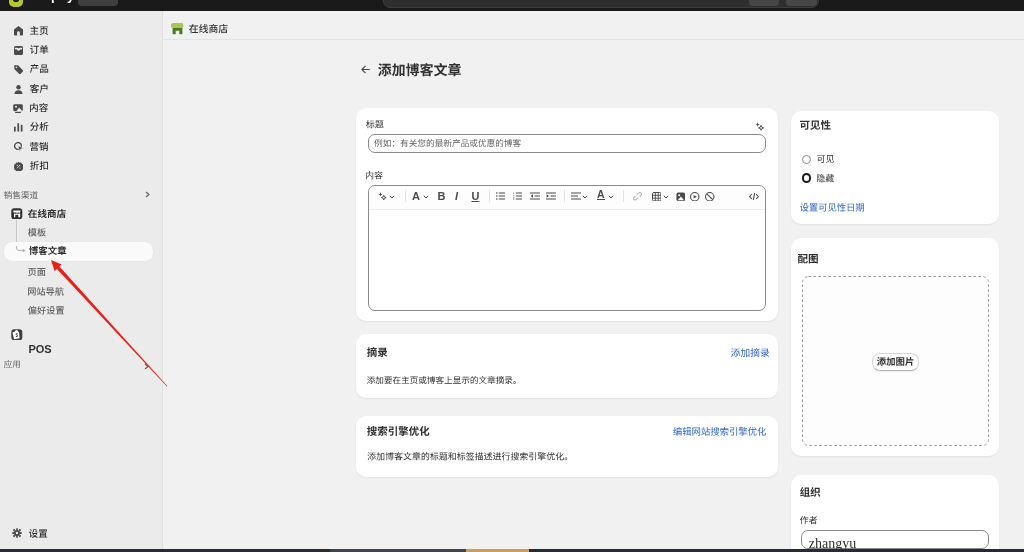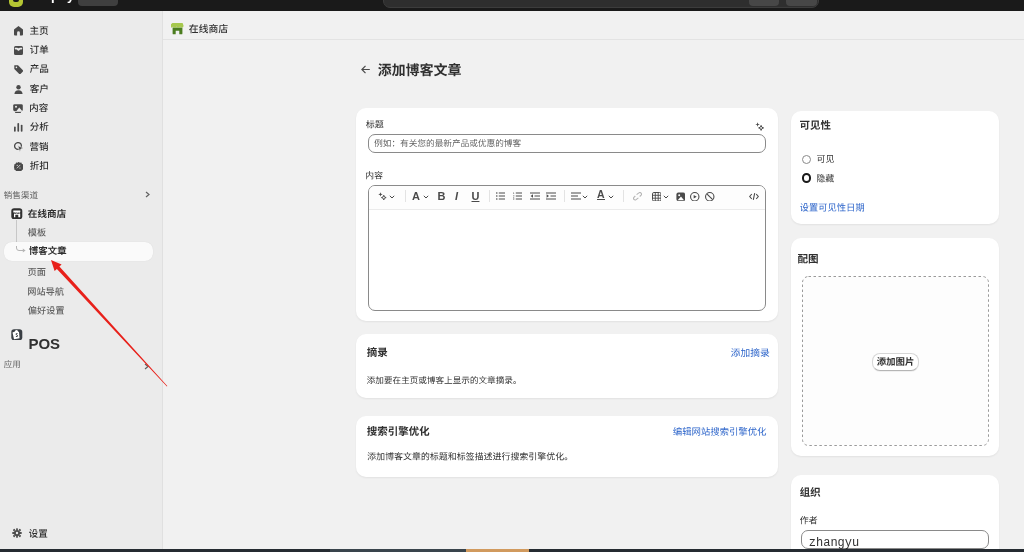--- a/index.html
+++ b/index.html
@@ -118,21 +118,21 @@
       <path fill="#616161" d="M83 -786V82H178V-87C199 -74 233 -51 246 -38C304 -99 349 -176 386 -266C413 -226 437 -189 455 -158L514 -222C491 -261 457 -309 419 -361C444 -443 463 -533 478 -630L392 -639C383 -571 371 -505 356 -444C320 -489 282 -534 247 -574L192 -519C236 -468 283 -407 327 -348C292 -246 244 -159 178 -95V-696H825V-36C825 -18 817 -12 798 -11C778 -10 709 -9 644 -13C658 12 675 56 680 82C773 82 831 80 868 65C906 49 920 21 920 -35V-786ZM478 -519C522 -468 568 -409 609 -349C572 -239 520 -148 447 -82C468 -70 506 -44 521 -30C581 -92 629 -170 666 -262C695 -214 720 -168 737 -130L801 -188C778 -237 743 -297 700 -360C725 -441 743 -531 757 -628L672 -637C663 -570 652 -507 637 -447C605 -490 570 -532 536 -570ZM1054 -661V-574H1448V-661ZM1091 -519C1112 -409 1131 -266 1135 -171L1213 -186C1207 -282 1188 -422 1165 -533ZM1169 -815C1195 -768 1222 -704 1233 -663L1319 -692C1307 -733 1278 -793 1250 -839ZM1319 -543C1307 -424 1282 -254 1257 -151C1177 -132 1101 -116 1044 -105L1065 -12C1170 -37 1311 -71 1442 -104L1432 -192L1335 -169C1361 -270 1388 -413 1407 -528ZM1463 -369V83H1555V36H1828V79H1925V-369H1719V-557H1964V-647H1719V-845H1622V-369ZM1555 -53V-281H1828V-53ZM2202 -170C2265 -120 2338 -47 2369 4L2438 -60C2408 -104 2346 -165 2288 -211H2634V-22C2634 -7 2628 -2 2608 -2C2589 -1 2514 -1 2445 -3C2458 21 2473 57 2478 82C2573 82 2636 81 2677 69C2718 56 2732 32 2732 -20V-211H2945V-299H2732V-368H2634V-299H2059V-211H2247ZM2129 -767V-519C2129 -415 2184 -392 2362 -392C2403 -392 2697 -392 2740 -392C2874 -392 2912 -415 2927 -517C2899 -522 2860 -532 2836 -545C2828 -481 2812 -469 2732 -469C2665 -469 2409 -469 2358 -469C2248 -469 2228 -478 2228 -520V-558H2826V-810H2129ZM2228 -728H2733V-641H2228ZM3198 -589C3219 -545 3242 -486 3253 -447L3314 -474C3302 -510 3278 -568 3256 -612ZM3195 -281C3220 -234 3250 -170 3262 -129L3323 -157C3309 -196 3279 -258 3253 -306ZM3595 -828C3617 -784 3643 -724 3656 -682H3444V-598H3955V-682H3679L3751 -706C3738 -746 3710 -807 3685 -854ZM3523 -510V-296C3523 -192 3513 -57 3418 37C3439 47 3477 73 3492 89C3593 -14 3611 -175 3611 -294V-426H3761V-53C3761 18 3767 37 3782 53C3797 67 3820 74 3841 74C3852 74 3874 74 3887 74C3905 74 3925 70 3937 60C3950 50 3959 36 3964 14C3969 -7 3973 -66 3974 -113C3953 -120 3928 -133 3912 -146C3912 -96 3911 -57 3909 -39C3907 -22 3905 -14 3901 -10C3898 -6 3891 -5 3885 -5C3879 -5 3870 -5 3866 -5C3861 -5 3856 -6 3853 -10C3850 -14 3850 -27 3850 -52V-510ZM3338 -650V-413H3186V-650ZM3035 -413V-337H3103C3103 -214 3096 -61 3029 46C3050 55 3086 78 3101 92C3173 -22 3185 -201 3186 -337H3338V-18C3338 -7 3334 -3 3322 -2C3311 -2 3275 -1 3237 -3C3248 18 3260 55 3262 78C3323 78 3360 76 3387 62C3413 48 3421 24 3421 -18V-725H3279L3318 -833L3222 -850C3217 -813 3206 -765 3195 -725H3103V-413Z"></path>
     </svg>
 <svg style="position:absolute;left:28.4px;top:306.1px;width:36.1px;height:8.6px;overflow:visible;" viewBox="24 -846 3925 932">
       <path fill="#616161" d="M353 -738V-532C353 -377 347 -146 274 20C293 29 332 58 347 75C419 -84 437 -313 440 -478H917V-738H697C686 -771 667 -813 648 -846L561 -825C574 -799 588 -767 599 -738ZM266 -840C211 -692 120 -546 24 -451C40 -429 66 -379 75 -356C105 -386 134 -421 162 -459V83H252V-598C291 -667 326 -740 354 -813ZM441 -660H824V-556H441ZM857 -347V-214H784V-347ZM446 -421V81H520V-141H589V54H650V-141H722V52H784V-141H857V-7C857 2 854 4 846 4C838 5 816 5 790 4C800 24 811 56 815 77C856 77 884 75 906 62C926 49 931 27 931 -6V-421ZM520 -214V-347H589V-214ZM650 -347H722V-214H650ZM1055 -297C1106 -260 1162 -217 1214 -172C1163 -90 1099 -30 1022 8C1041 25 1068 60 1081 83C1163 37 1230 -26 1284 -109C1325 -70 1360 -32 1383 0L1447 -81C1421 -115 1380 -155 1333 -196C1386 -309 1420 -452 1435 -631L1376 -645L1360 -642H1230C1243 -709 1254 -776 1262 -837L1168 -843C1162 -781 1151 -711 1139 -642H1038V-554H1121C1101 -457 1077 -366 1055 -297ZM1337 -554C1322 -439 1296 -340 1259 -257C1226 -283 1192 -309 1159 -332C1177 -399 1196 -475 1213 -554ZM1654 -531V-425H1430V-335H1654V-24C1654 -9 1648 -5 1632 -4C1616 -4 1560 -4 1505 -6C1517 20 1532 59 1538 85C1616 85 1668 83 1703 69C1740 54 1752 29 1752 -23V-335H1964V-425H1752V-513C1823 -576 1892 -661 1941 -735L1876 -781L1854 -776H1473V-690H1789C1752 -634 1701 -572 1654 -531ZM2112 -771C2166 -723 2235 -655 2266 -611L2331 -678C2298 -720 2228 -784 2174 -828ZM2040 -533V-442H2171V-108C2171 -61 2141 -27 2121 -13C2138 5 2163 44 2170 67C2187 45 2217 21 2398 -122C2387 -140 2371 -175 2363 -201L2263 -123V-533ZM2482 -810V-700C2482 -628 2462 -550 2333 -492C2350 -478 2383 -442 2395 -423C2539 -490 2570 -601 2570 -697V-722H2728V-585C2728 -498 2745 -464 2828 -464C2841 -464 2883 -464 2899 -464C2919 -464 2942 -465 2955 -470C2952 -492 2949 -526 2947 -550C2934 -546 2912 -544 2897 -544C2885 -544 2847 -544 2836 -544C2820 -544 2818 -555 2818 -583V-810ZM2787 -317C2754 -248 2706 -189 2648 -142C2588 -191 2540 -250 2506 -317ZM2383 -406V-317H2443L2417 -308C2456 -223 2508 -150 2573 -90C2500 -47 2417 -17 2329 1C2345 22 2365 59 2373 84C2472 59 2565 22 2645 -30C2720 23 2809 62 2910 86C2922 60 2948 23 2968 2C2876 -16 2793 -48 2723 -90C2805 -163 2869 -259 2907 -384L2849 -409L2833 -406ZM3657 -742H3802V-666H3657ZM3428 -742H3570V-666H3428ZM3202 -742H3341V-666H3202ZM3181 -427V-13H3054V56H3949V-13H3817V-427H3509L3520 -478H3923V-549H3534L3542 -600H3898V-807H3112V-600H3445L3439 -549H3067V-478H3429L3420 -427ZM3270 -13V-64H3724V-13ZM3270 -267H3724V-218H3270ZM3270 -319V-367H3724V-319ZM3270 -167H3724V-116H3270Z"></path>
     </svg>
 <svg class="abs" style="left:11.2px;top:328.6px;width:11.6px;height:11.6px" viewBox="0 0 11.6 11.6">
       <rect x="0.3" y="0.3" width="11" height="11" rx="2.8" fill="#3a3f44"></rect>
       <path fill="#fff" d="M4.2 2.2 a1.6 1.6 0 0 1 3.2 0 l0.9 0.3 l0.6 6.4 l-5.6 1 l-1.5-6.9 Z" transform="translate(-0.3,0.4)"></path>
       <path fill="#3a3f44" d="M5.9 4.2 c-0.9 0-1.3 0.5-1.3 1 c0 0.8 1.5 0.7 1.5 1.4 c0 0.4-0.5 0.5-1.1 0.3 l-0.2 0.8 c0.9 0.4 2.2 0.2 2.2-0.9 c0-0.9-1.4-0.9-1.4-1.5 c0-0.3 0.5-0.4 0.9-0.2 l0.3-0.8 c-0.3-0.1-0.6-0.1-0.9-0.1 Z"></path>
     </svg>
-<span class="abs" style="left:28.4px;top:335px;font-size:15px;font-weight:700;color:#303030;font-family:'Liberation Sans',sans-serif">POS</span>
+<span class="abs" style="left:28.4px;top:343px;font-size:11px;font-weight:700;color:#303030;font-family:'Liberation Sans',sans-serif">POS</span>
 <svg style="position:absolute;left:4.0px;top:359.8px;width:15.9px;height:8.0px;overflow:visible;" viewBox="36 -848 1851 935">
       <path fill="#616161" d="M264 -490C305 -382 353 -239 372 -146L443 -175C421 -268 373 -407 329 -517ZM481 -546C513 -437 550 -295 564 -202L636 -224C621 -317 584 -456 549 -565ZM468 -828C487 -793 507 -747 521 -711H121V-438C121 -296 114 -97 36 45C54 52 88 74 102 87C184 -62 197 -286 197 -438V-640H942V-711H606C593 -747 565 -804 541 -848ZM209 -39V33H955V-39H684C776 -194 850 -376 898 -542L819 -571C781 -398 704 -194 607 -39ZM1153 -770V-407C1153 -266 1143 -89 1032 36C1049 45 1079 70 1090 85C1167 0 1201 -115 1216 -227H1467V71H1543V-227H1813V-22C1813 -4 1806 2 1786 3C1767 4 1699 5 1629 2C1639 22 1651 55 1655 74C1749 75 1807 74 1841 62C1875 50 1887 27 1887 -22V-770ZM1227 -698H1467V-537H1227ZM1813 -698V-537H1543V-698ZM1227 -466H1467V-298H1223C1226 -336 1227 -373 1227 -407ZM1813 -466V-298H1543V-466Z"></path>
     </svg>
 <svg class="abs" style="left:143.8px;top:362.8px;width:5px;height:7px" viewBox="0 0 5 7">
       <path fill="none" stroke="#616161" stroke-width="1.2" d="M1 1 L4 3.5 L1 6"></path>
     </svg>
 <svg class="abs" style="left:12.2px;top:528px;width:10px;height:10px" viewBox="0 0 10 10">
       <g fill="#4a4a4a">
         <circle cx="5" cy="5" r="3.1"></circle>
         <rect x="4.1" y="0.2" width="1.8" height="2" rx="0.6"></rect>
@@ -297,19 +297,19 @@
       <path fill="#303030" d="M75 -757C132 -729 203 -684 236 -650L308 -746C272 -780 199 -819 142 -844ZM28 -485C85 -460 157 -417 190 -385L261 -482C224 -514 151 -552 94 -574ZM48 13 156 79C201 -19 247 -133 285 -238L189 -305C146 -189 89 -64 48 13ZM336 -800V-689H530C522 -658 512 -627 500 -597H289V-486H440C395 -422 334 -368 253 -331C276 -309 311 -266 327 -240C351 -252 374 -265 395 -279C372 -205 329 -128 274 -81L361 -17C422 -76 461 -166 488 -247L399 -282C476 -335 534 -406 578 -486H669C710 -413 768 -349 835 -302L756 -265C808 -188 861 -82 880 -13L979 -64C959 -125 915 -211 867 -282C880 -275 893 -268 907 -262C924 -291 959 -334 984 -356C911 -383 845 -430 796 -486H964V-597H628C639 -627 648 -658 657 -689H928V-800ZM521 -389V-32C521 -21 518 -18 506 -18C494 -18 454 -17 417 -19C431 12 444 57 447 88C511 88 556 87 590 70C624 52 632 22 632 -30V-231C659 -166 688 -81 697 -25L791 -62C778 -118 749 -203 718 -269L632 -237V-389ZM1559 -735V69H1674V-1H1803V62H1923V-735ZM1674 -116V-619H1803V-116ZM1169 -835 1168 -670H1050V-553H1167C1160 -317 1133 -126 1020 2C1050 20 1090 61 1108 90C1238 -59 1273 -284 1283 -553H1385C1378 -217 1370 -93 1350 -66C1340 -51 1331 -47 1316 -47C1298 -47 1262 -48 1222 -51C1242 -17 1255 35 1256 69C1303 71 1347 71 1377 65C1410 58 1432 47 1455 13C1487 -33 1494 -188 1502 -615C1503 -631 1503 -670 1503 -670H1286L1287 -835ZM2072 -811V90H2187V54H2809V90H2930V-811ZM2266 -139C2400 -124 2565 -86 2665 -51H2187V-349C2204 -325 2222 -291 2230 -268C2285 -281 2340 -298 2395 -319L2358 -267C2442 -250 2548 -214 2607 -186L2656 -260C2599 -285 2505 -314 2425 -331C2452 -343 2480 -355 2506 -369C2583 -330 2669 -300 2756 -281C2767 -303 2789 -334 2809 -356V-51H2678L2729 -132C2626 -166 2457 -203 2320 -217ZM2404 -704C2356 -631 2272 -559 2191 -514C2214 -497 2252 -462 2270 -442C2290 -455 2310 -470 2331 -487C2353 -467 2377 -448 2402 -430C2334 -403 2259 -381 2187 -367V-704ZM2415 -704H2809V-372C2740 -385 2670 -404 2607 -428C2675 -475 2733 -530 2774 -592L2707 -632L2690 -627H2470C2482 -642 2494 -658 2504 -673ZM2502 -476C2466 -495 2434 -516 2407 -539H2600C2572 -516 2538 -495 2502 -476ZM3161 -828V-490C3161 -322 3147 -137 3023 -3C3052 18 3098 65 3117 95C3204 3 3247 -107 3268 -223H3649V90H3782V-349H3283C3286 -392 3287 -434 3287 -476H3900V-600H3663V-848H3533V-600H3287V-828Z"></path>
     </svg>
 <div class="abs" style="left:791px;top:475.3px;width:208px;height:90px;background:#fff;border-radius:10px;box-shadow:0 1px 2px rgba(26,26,26,0.07)"></div>
 <svg style="position:absolute;left:800.2px;top:486.5px;width:20.3px;height:9.9px;overflow:visible;" viewBox="33 -854 1932 943">
       <path fill="#303030" d="M45 -78 66 36C163 10 286 -22 404 -55L391 -154C264 -125 132 -94 45 -78ZM475 -800V-37H387V71H967V-37H887V-800ZM589 -37V-188H768V-37ZM589 -441H768V-293H589ZM589 -548V-692H768V-548ZM70 -413C86 -421 111 -428 208 -439C172 -388 140 -350 124 -333C91 -297 68 -275 43 -269C55 -241 72 -191 77 -169C104 -184 146 -196 407 -246C405 -269 406 -313 410 -343L232 -313C302 -394 371 -489 427 -583L335 -642C317 -607 297 -572 276 -539L177 -531C235 -612 291 -710 331 -803L224 -854C186 -736 116 -610 94 -579C71 -546 54 -525 33 -520C46 -490 64 -435 70 -413ZM1032 -68 1054 50C1152 25 1278 -7 1398 -38L1386 -142C1256 -113 1121 -85 1032 -68ZM1549 -672H1783V-423H1549ZM1430 -786V-309H1908V-786ZM1718 -194C1771 -105 1825 11 1844 84L1965 38C1944 -36 1884 -148 1830 -233ZM1492 -228C1465 -134 1415 -39 1351 19C1381 35 1435 69 1458 89C1523 20 1584 -90 1618 -201ZM1062 -401C1078 -408 1102 -414 1195 -425C1160 -378 1131 -341 1115 -325C1082 -288 1060 -267 1034 -261C1046 -231 1064 -179 1070 -157C1097 -172 1139 -184 1395 -233C1393 -258 1395 -305 1398 -337L1231 -309C1300 -389 1365 -481 1419 -573L1323 -634C1305 -597 1284 -561 1262 -526L1171 -519C1230 -600 1288 -700 1328 -795L1213 -848C1177 -731 1107 -605 1084 -573C1062 -540 1044 -519 1023 -513C1037 -482 1056 -424 1062 -401Z"></path>
     </svg>
 <svg style="position:absolute;left:800.2px;top:515.9px;width:17.2px;height:8.3px;overflow:visible;" viewBox="36 -840 1910 920">
       <path fill="#303030" d="M526 -828C476 -681 395 -536 305 -442C322 -430 351 -404 363 -391C414 -447 463 -520 506 -601H575V79H651V-164H952V-235H651V-387H939V-456H651V-601H962V-673H542C563 -717 582 -763 598 -809ZM285 -836C229 -684 135 -534 36 -437C50 -420 72 -379 80 -362C114 -397 147 -437 179 -481V78H254V-599C293 -667 329 -741 357 -814ZM1837 -806C1802 -760 1764 -715 1722 -673V-714H1473V-840H1399V-714H1142V-648H1399V-519H1054V-451H1446C1319 -369 1178 -302 1032 -252C1047 -236 1070 -205 1080 -189C1142 -213 1204 -239 1264 -269V80H1339V47H1746V76H1823V-346H1408C1463 -379 1517 -414 1569 -451H1946V-519H1657C1748 -595 1831 -679 1901 -771ZM1473 -519V-648H1697C1650 -602 1599 -559 1544 -519ZM1339 -123H1746V-18H1339ZM1339 -183V-282H1746V-183Z"></path>
     </svg>
 <div class="abs" style="left:800.5px;top:530px;width:188.5px;height:19px;background:#fff;border:1px solid #8a8a8a;border-radius:7px"></div>
-<span class="abs" style="left:808.8px;top:535.5px;font-size:12px;color:#303030;font-family:Liberation Mono, monospace">zhangyu</span>
+<span class="abs" style="left:808.8px;top:535.5px;font-size:14px;color:#303030;font-family:Liberation Serif, serif">zhangyu</span>
 <svg class="abs" style="left:49.9px;top:259.3px;width:118.3px;height:128.4px" viewBox="0 0 118.3 128.4">
       <polygon fill="#e8201a" points="1.0,1.0 11.6,5.5 9.4,7.6 117.3,127.0 116.9,127.4 6.9,9.9 4.6,12.0"></polygon>
     </svg>
 <div class="abs" style="left:0;top:549px;width:1024px;height:3px;background:#252b31"></div>
 <div class="abs" style="left:330px;top:549px;width:136px;height:3px;background:#39444c"></div>
 <div class="abs" style="left:466px;top:549px;width:63px;height:3px;background:#d19a5e"></div>
 </div>
 </body></html>

